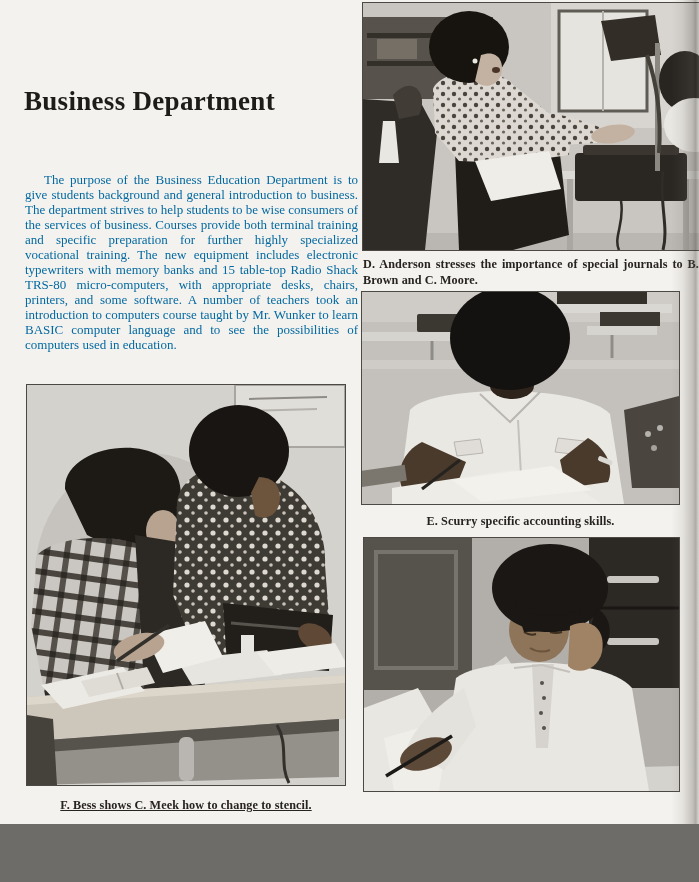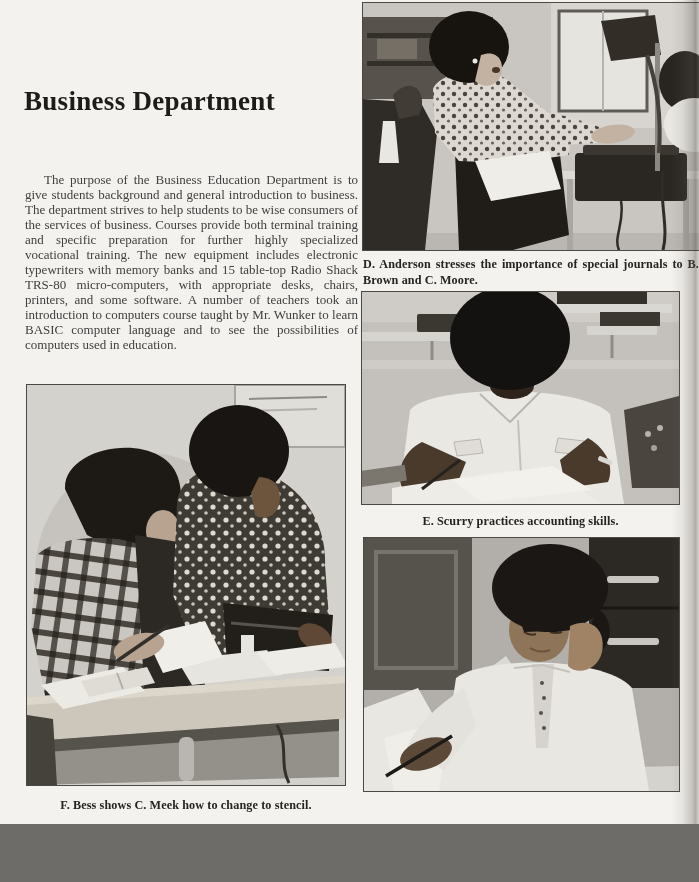--- a/index.html
+++ b/index.html
@@ -10,41 +10,41 @@
     font-family:"Liberation Serif", serif;
   }
   .title {
     position:absolute; left:24px; top:84px; width:320px;
     font-size:27px; font-weight:bold; line-height:34px;
     letter-spacing:0.3px; color:#1e1c19;
   }
   .body-text {
     position:absolute; left:25px; top:172px; width:333px;
     font-size:13px; line-height:15px; text-align:justify; text-indent:19px;
-    color:#404040;
+    color:#0369a1;
   }
   .photo {
     position:absolute; overflow:hidden; background:#c9c6c1;
     box-shadow:0 0 0 1px #4c4944;
   }
   .photo svg { display:block; width:100%; height:100%; }
   #photo-anderson { left:363px; top:3px;   width:336px; height:247px; }
   #photo-scurry   { left:362px; top:292px; width:317px; height:212px; }
   #photo-gardner  { left:364px; top:538px; width:315px; height:253px; }
   #photo-bess     { left:27px;  top:385px; width:318px; height:400px; }
   .caption {
     position:absolute; font-weight:bold; font-size:12.2px; line-height:16px;
     color:#262320; letter-spacing:0.1px;
   }
   .caption.center { text-align:center; }
   .caption.justify { text-align:justify; }
   #caption-anderson { left:363px; top:256px; width:336px; }
   #caption-scurry   { left:362px; top:513px; width:317px; }
   #caption-gardner  { left:364px; top:799px; width:315px; }
-  #caption-bess     { left:27px;  top:797px; width:318px; }
+  #caption-bess     { left:27px;  top:797px; width:318px;text-decoration:underline; }
   .footer {
     position:absolute; left:10px; top:849px;
     font-size:13.5px; color:#34322e;
   }
   .footer .pagenum { margin-right:21px; }
   .edge-shadow {
     position:absolute; top:0; right:0; width:28px; height:882px;
     pointer-events:none;
     background:linear-gradient(to right,
       rgba(110,105,98,0) 0%,
@@ -140,21 +140,21 @@
       <ellipse cx="148" cy="46" rx="60" ry="52" fill="#141210"></ellipse>
       <path d="M60,150 C40,160 34,180 40,196 L92,200 104,170 Z" fill="#4a3a2c"></path>
       <path d="M226,146 C246,158 252,176 246,190 L204,196 198,168 Z" fill="#4a3a2c"></path>
       <rect x="236" y="166" width="15" height="5" rx="2" fill="#dad8d3" transform="rotate(22 243 168)"></rect>
       <path d="M30,196 L150,178 210,192 240,212 30,212 Z" fill="#eeece7"></path>
       <path d="M90,188 L190,174 230,198 120,210 Z" fill="#f3f1ec"></path>
       <line x1="60" y1="197" x2="98" y2="168" stroke="#26231f" stroke-width="3"></line>
       <rect x="-6" y="176" width="50" height="16" fill="#7b776f" transform="rotate(-8 20 184)"></rect>
     </svg>
   </figure>
-  <div class="caption center" id="caption-scurry">E. Scurry practices accounting skills.</div>
+  <div class="caption center" id="caption-scurry">E. Scurry specific accounting skills.</div>
 
   <figure class="photo" id="photo-gardner">
     <svg viewBox="0 0 315 253" preserveAspectRatio="none" role="img" aria-label="Black-and-white photo: student rests her chin on her hand while writing with a pencil, file cabinet behind.">
       <rect width="315" height="253" fill="#b2afaa"></rect>
       <rect x="0" y="0" width="108" height="152" fill="#56524c"></rect>
       <rect x="12" y="14" width="80" height="116" fill="none" stroke="#77736d" stroke-width="4"></rect>
       <rect x="225" y="0" width="90" height="150" fill="#2c2925"></rect>
       <rect x="243" y="38" width="52" height="7" rx="3" fill="#c9c6c1"></rect>
       <rect x="243" y="100" width="52" height="7" rx="3" fill="#c9c6c1"></rect>
       <line x1="225" y1="70" x2="315" y2="70" stroke="#191714" stroke-width="3"></line>

